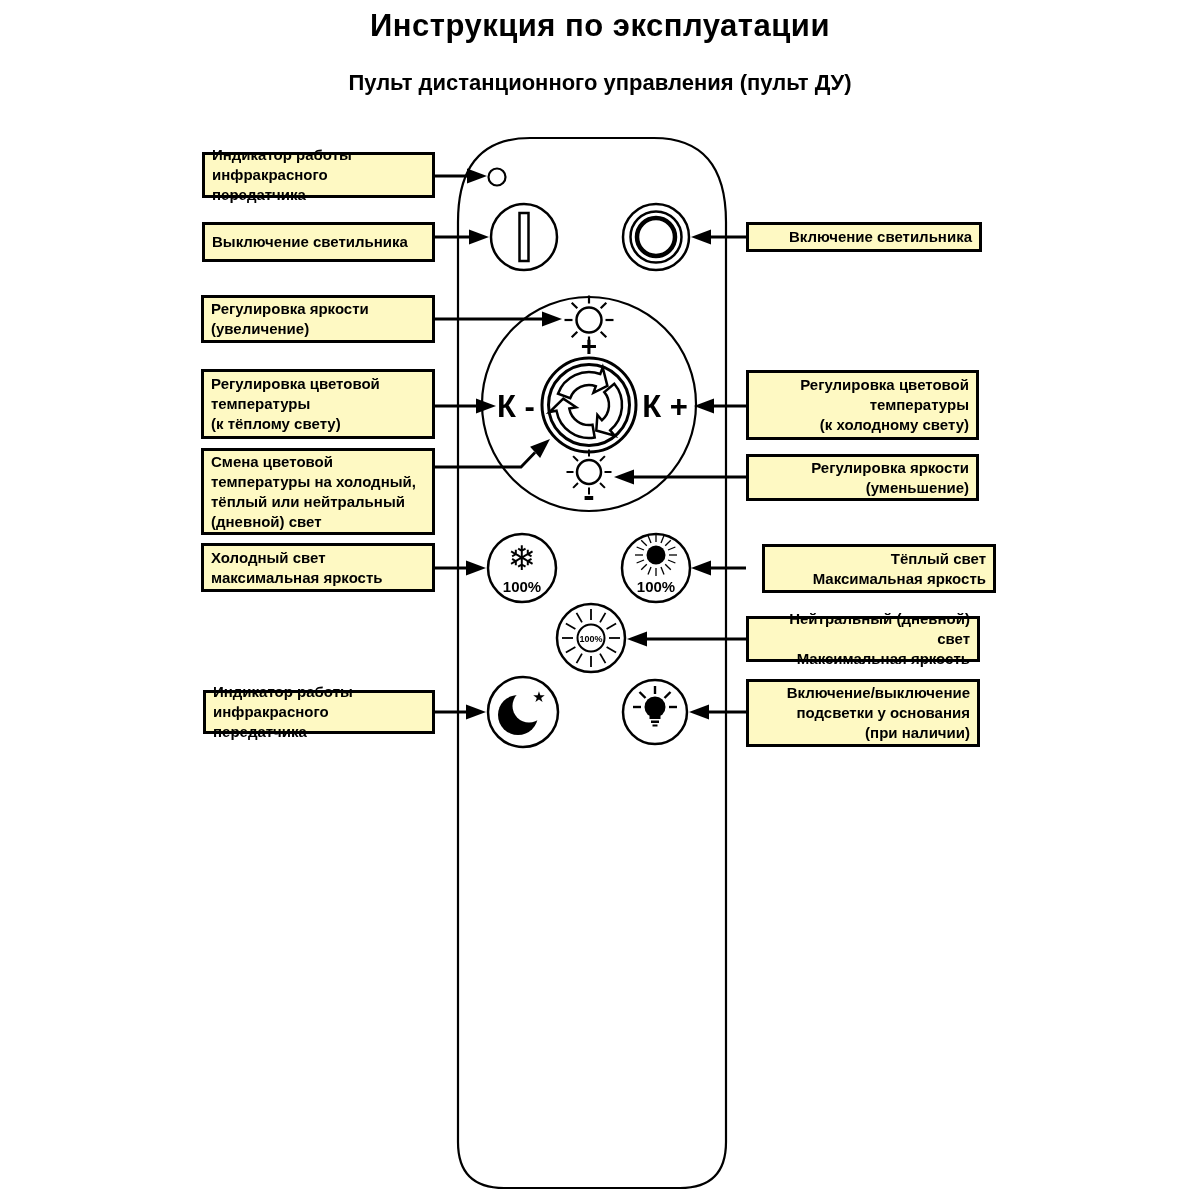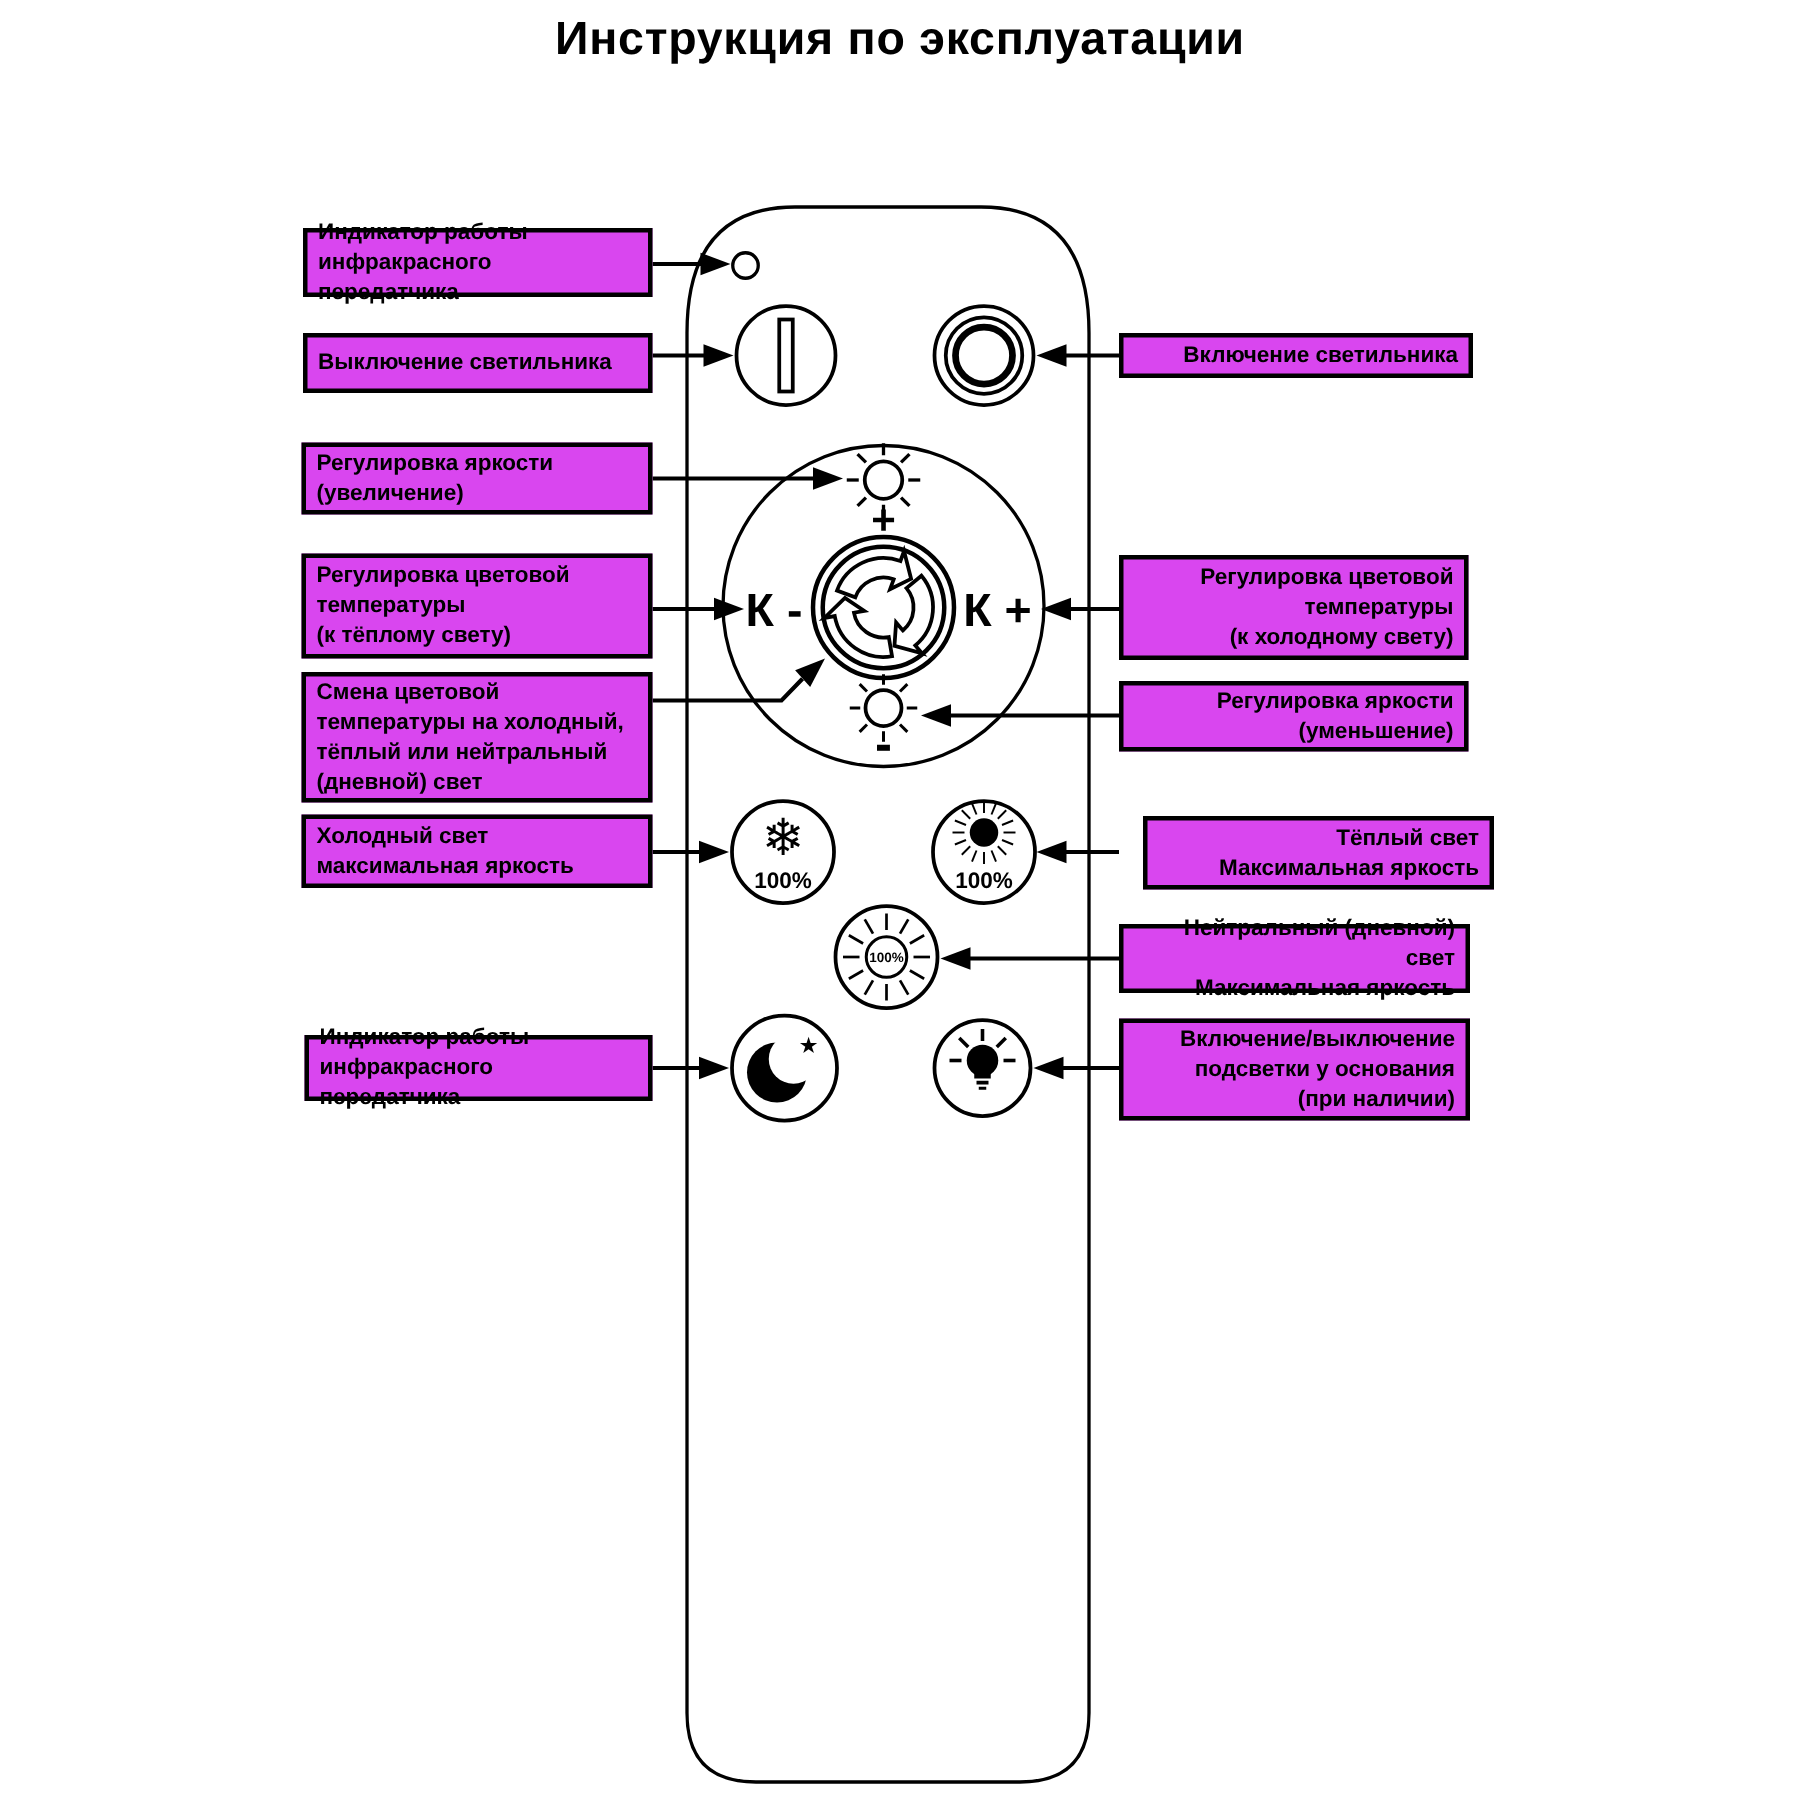--- a/index.html
+++ b/index.html
@@ -9,34 +9,35 @@
   }
   .title{
     position:absolute;left:0;top:8px;width:1200px;text-align:center;
     font-size:31px;font-weight:bold;letter-spacing:.5px;
   }
   .subtitle{
     position:absolute;left:0;top:70px;width:1200px;text-align:center;
     font-size:22px;font-weight:bold;
   }
   .callout{
-    position:absolute;box-sizing:border-box;border:3px solid #000;background:#d946ef;
+    position:absolute;box-sizing:border-box;border:3px solid #000;background:#fef9c3;
     font-size:15px;font-weight:bold;line-height:20px;white-space:pre-line;
     display:flex;align-items:center;padding:2px 7px;
   }
   .callout.right{justify-content:flex-end;text-align:right;}
   svg{position:absolute;left:0;top:0;}
   svg text{font-family:"Liberation Sans","DejaVu Sans",sans-serif;fill:#000;}
 </style>
 </head>
 <body>
 
 <div id="canvas">
 
   <div class="title">Инструкция по эксплуатации</div>
+  <div class="subtitle">Пульт дистанционного управления (пульт ДУ)</div>
 
   <svg width="1200" height="1200" viewBox="0 0 1200 1200">
 
     <path d="M 458 222 Q 458 138 530 138 L 654 138 Q 726 138 726 222 L 726 1142 Q 726 1188 680 1188 L 504 1188 Q 458 1188 458 1142 Z" fill="#ffffff" stroke="#000" stroke-width="2.2"></path>
 
     <circle cx="497" cy="177" r="8.5" fill="#fff" stroke="#000" stroke-width="2.2"></circle>
 
     <g>
       <circle cx="524" cy="237" r="33" fill="#fff" stroke="#000" stroke-width="2.5"></circle>
       <rect x="519.5" y="213" width="9" height="48" fill="#fff" stroke="#000" stroke-width="2.5"></rect>

